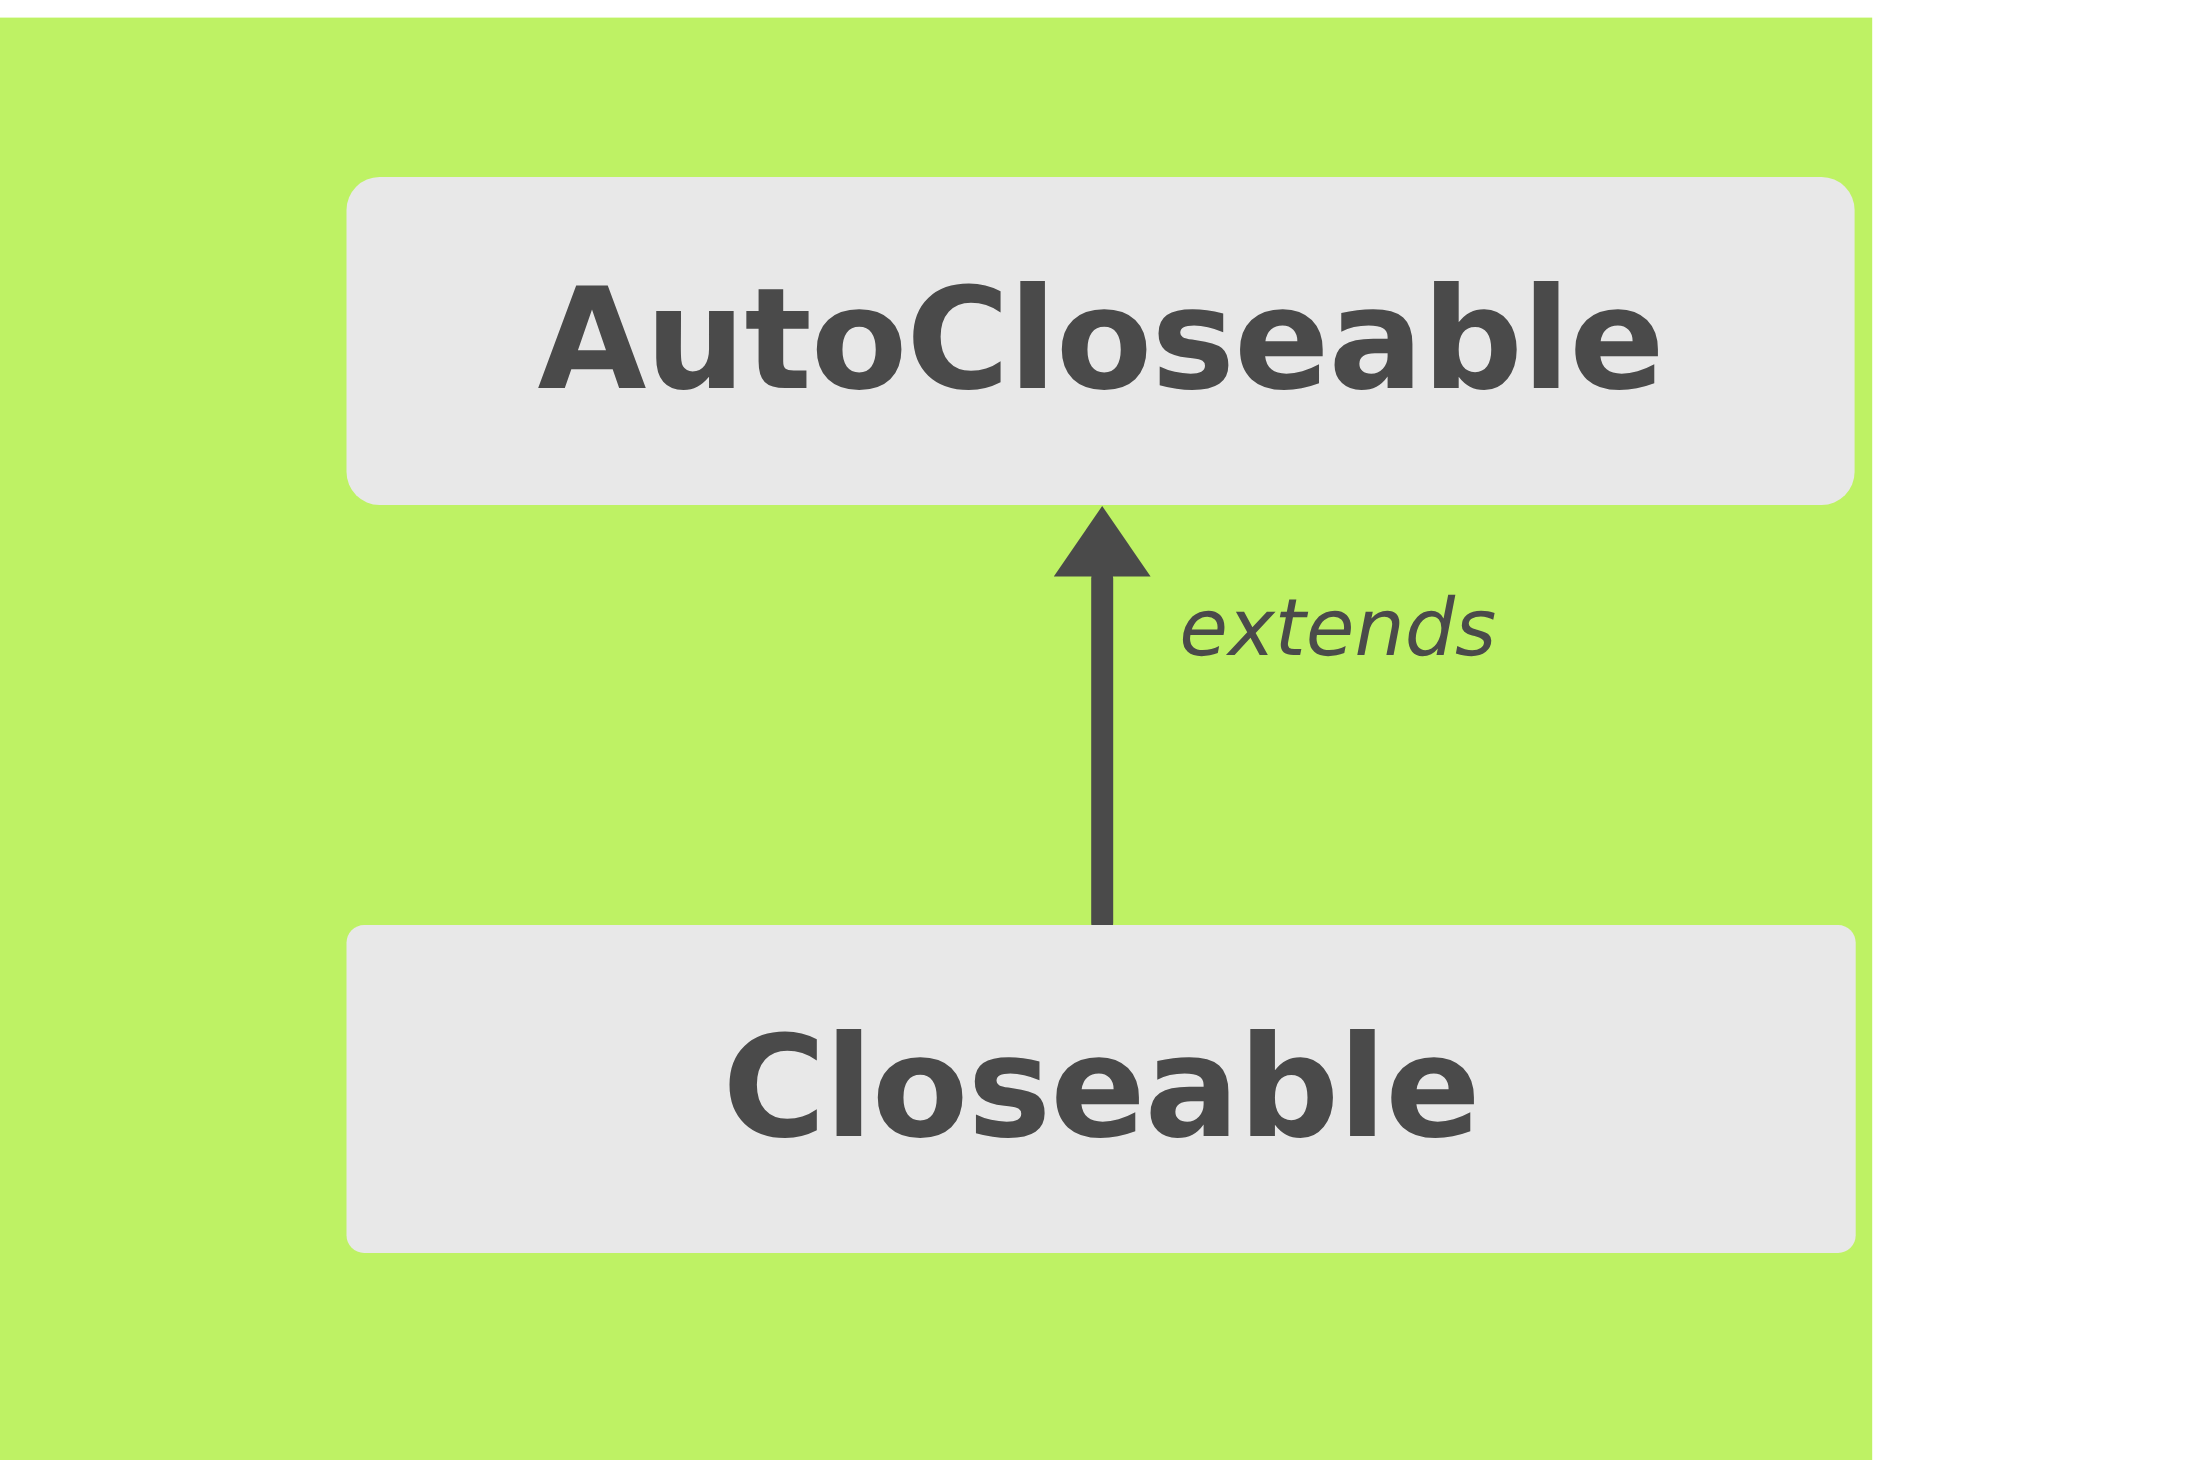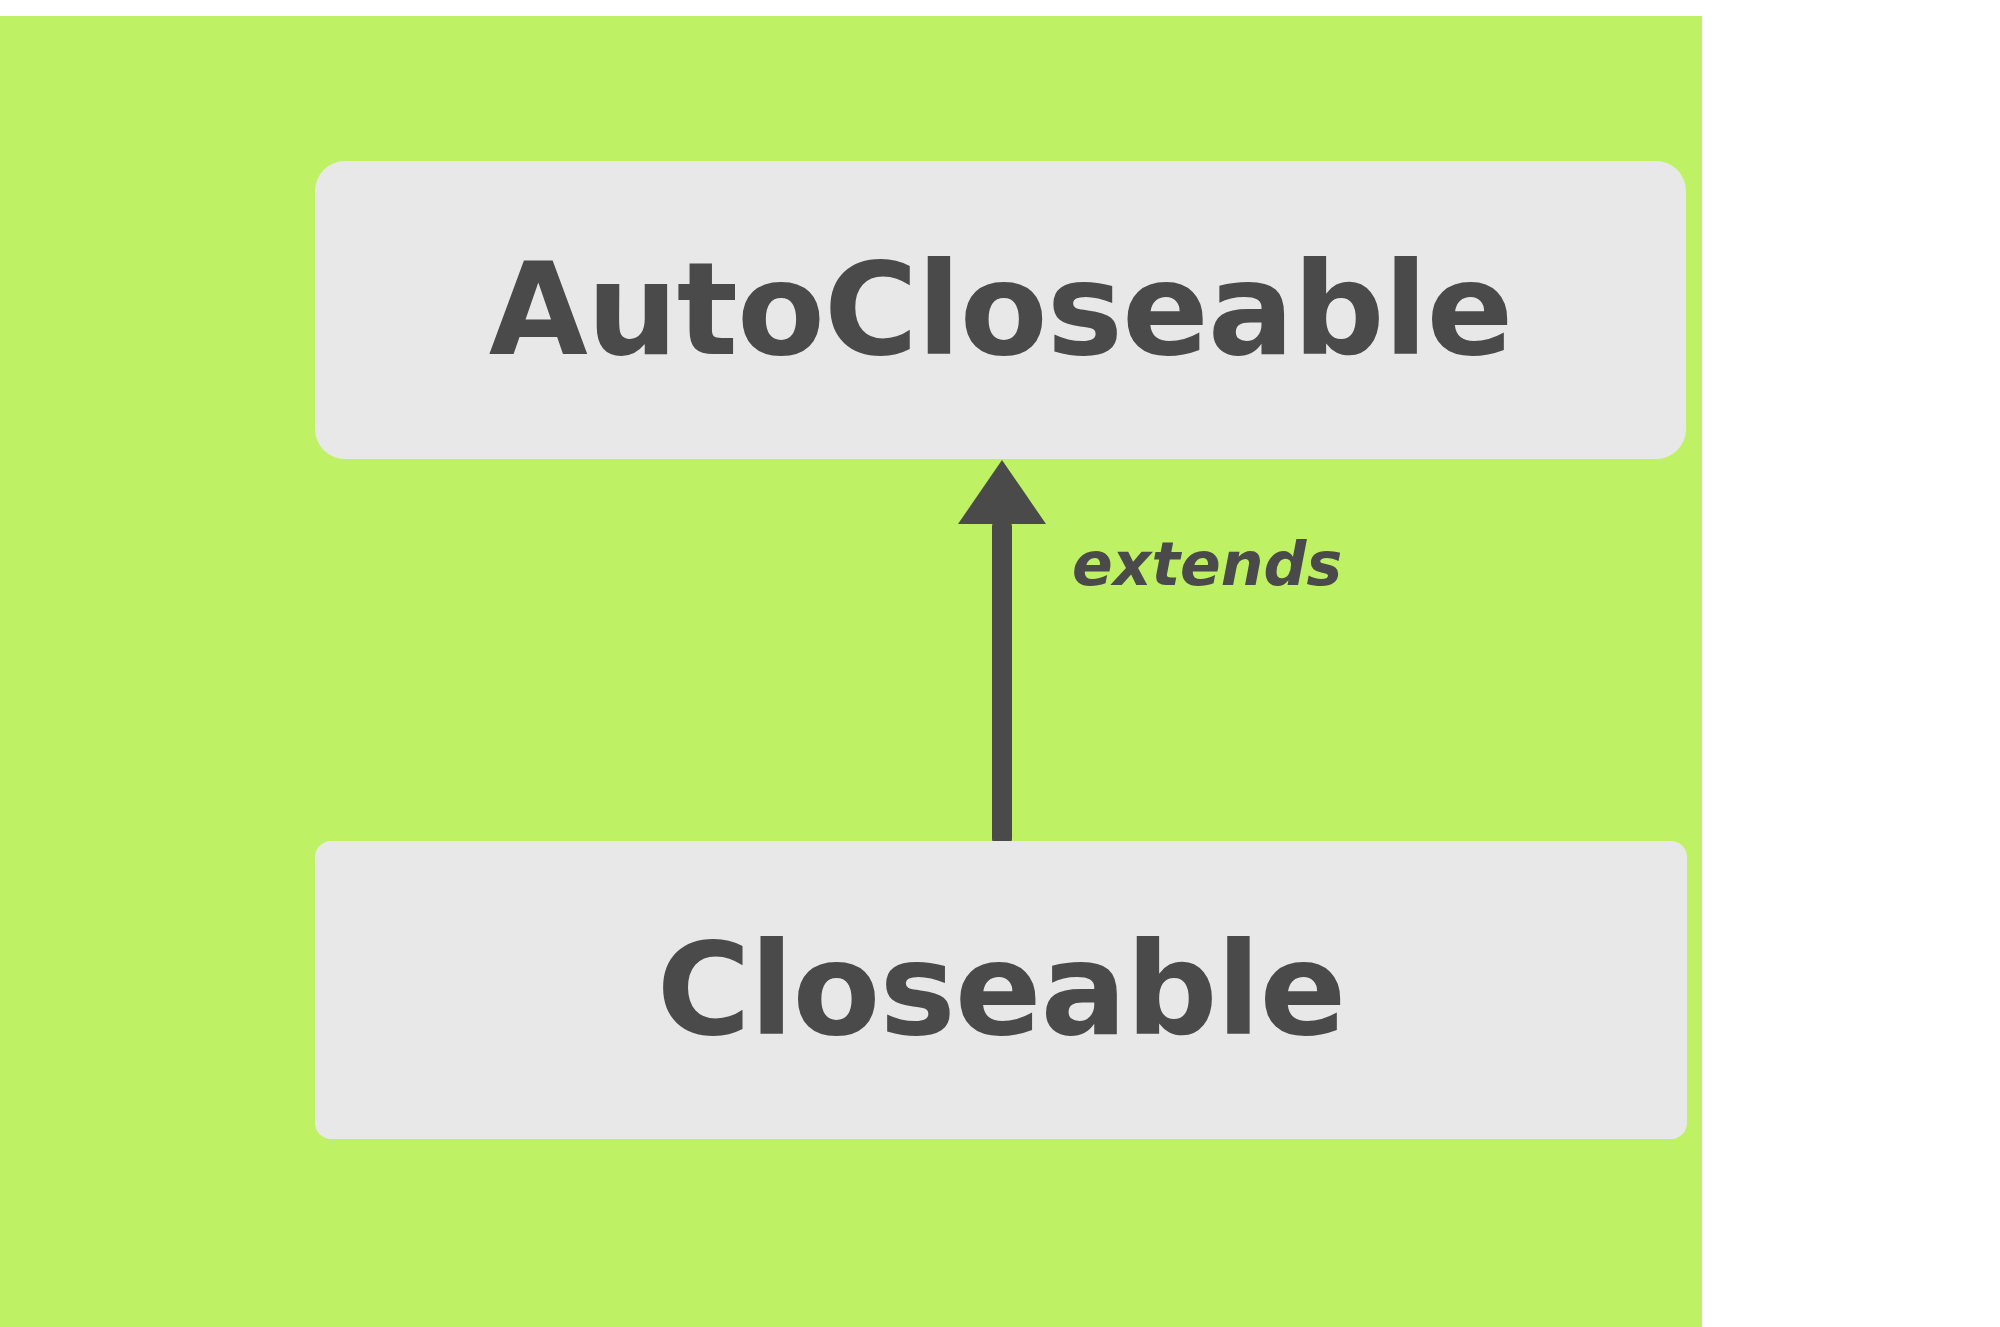--- a/index.html
+++ b/index.html
@@ -65,22 +65,22 @@
     overflow: visible;
   }
 
   
   #edge-label-extends {
     position: absolute;
     left: 1072px;
     top: 518px;
     font-family: "DejaVu Sans", sans-serif;
     font-style: italic;
-    font-weight: bold;
-    font-size: 60px;
+    font-weight: normal;
+    font-size: 72px;
     line-height: 1;
     color: #4A4A4A;
     white-space: nowrap;
     user-select: none;
   }
 </style>
 </head>
 <body>
 
 <div id="canvas">

